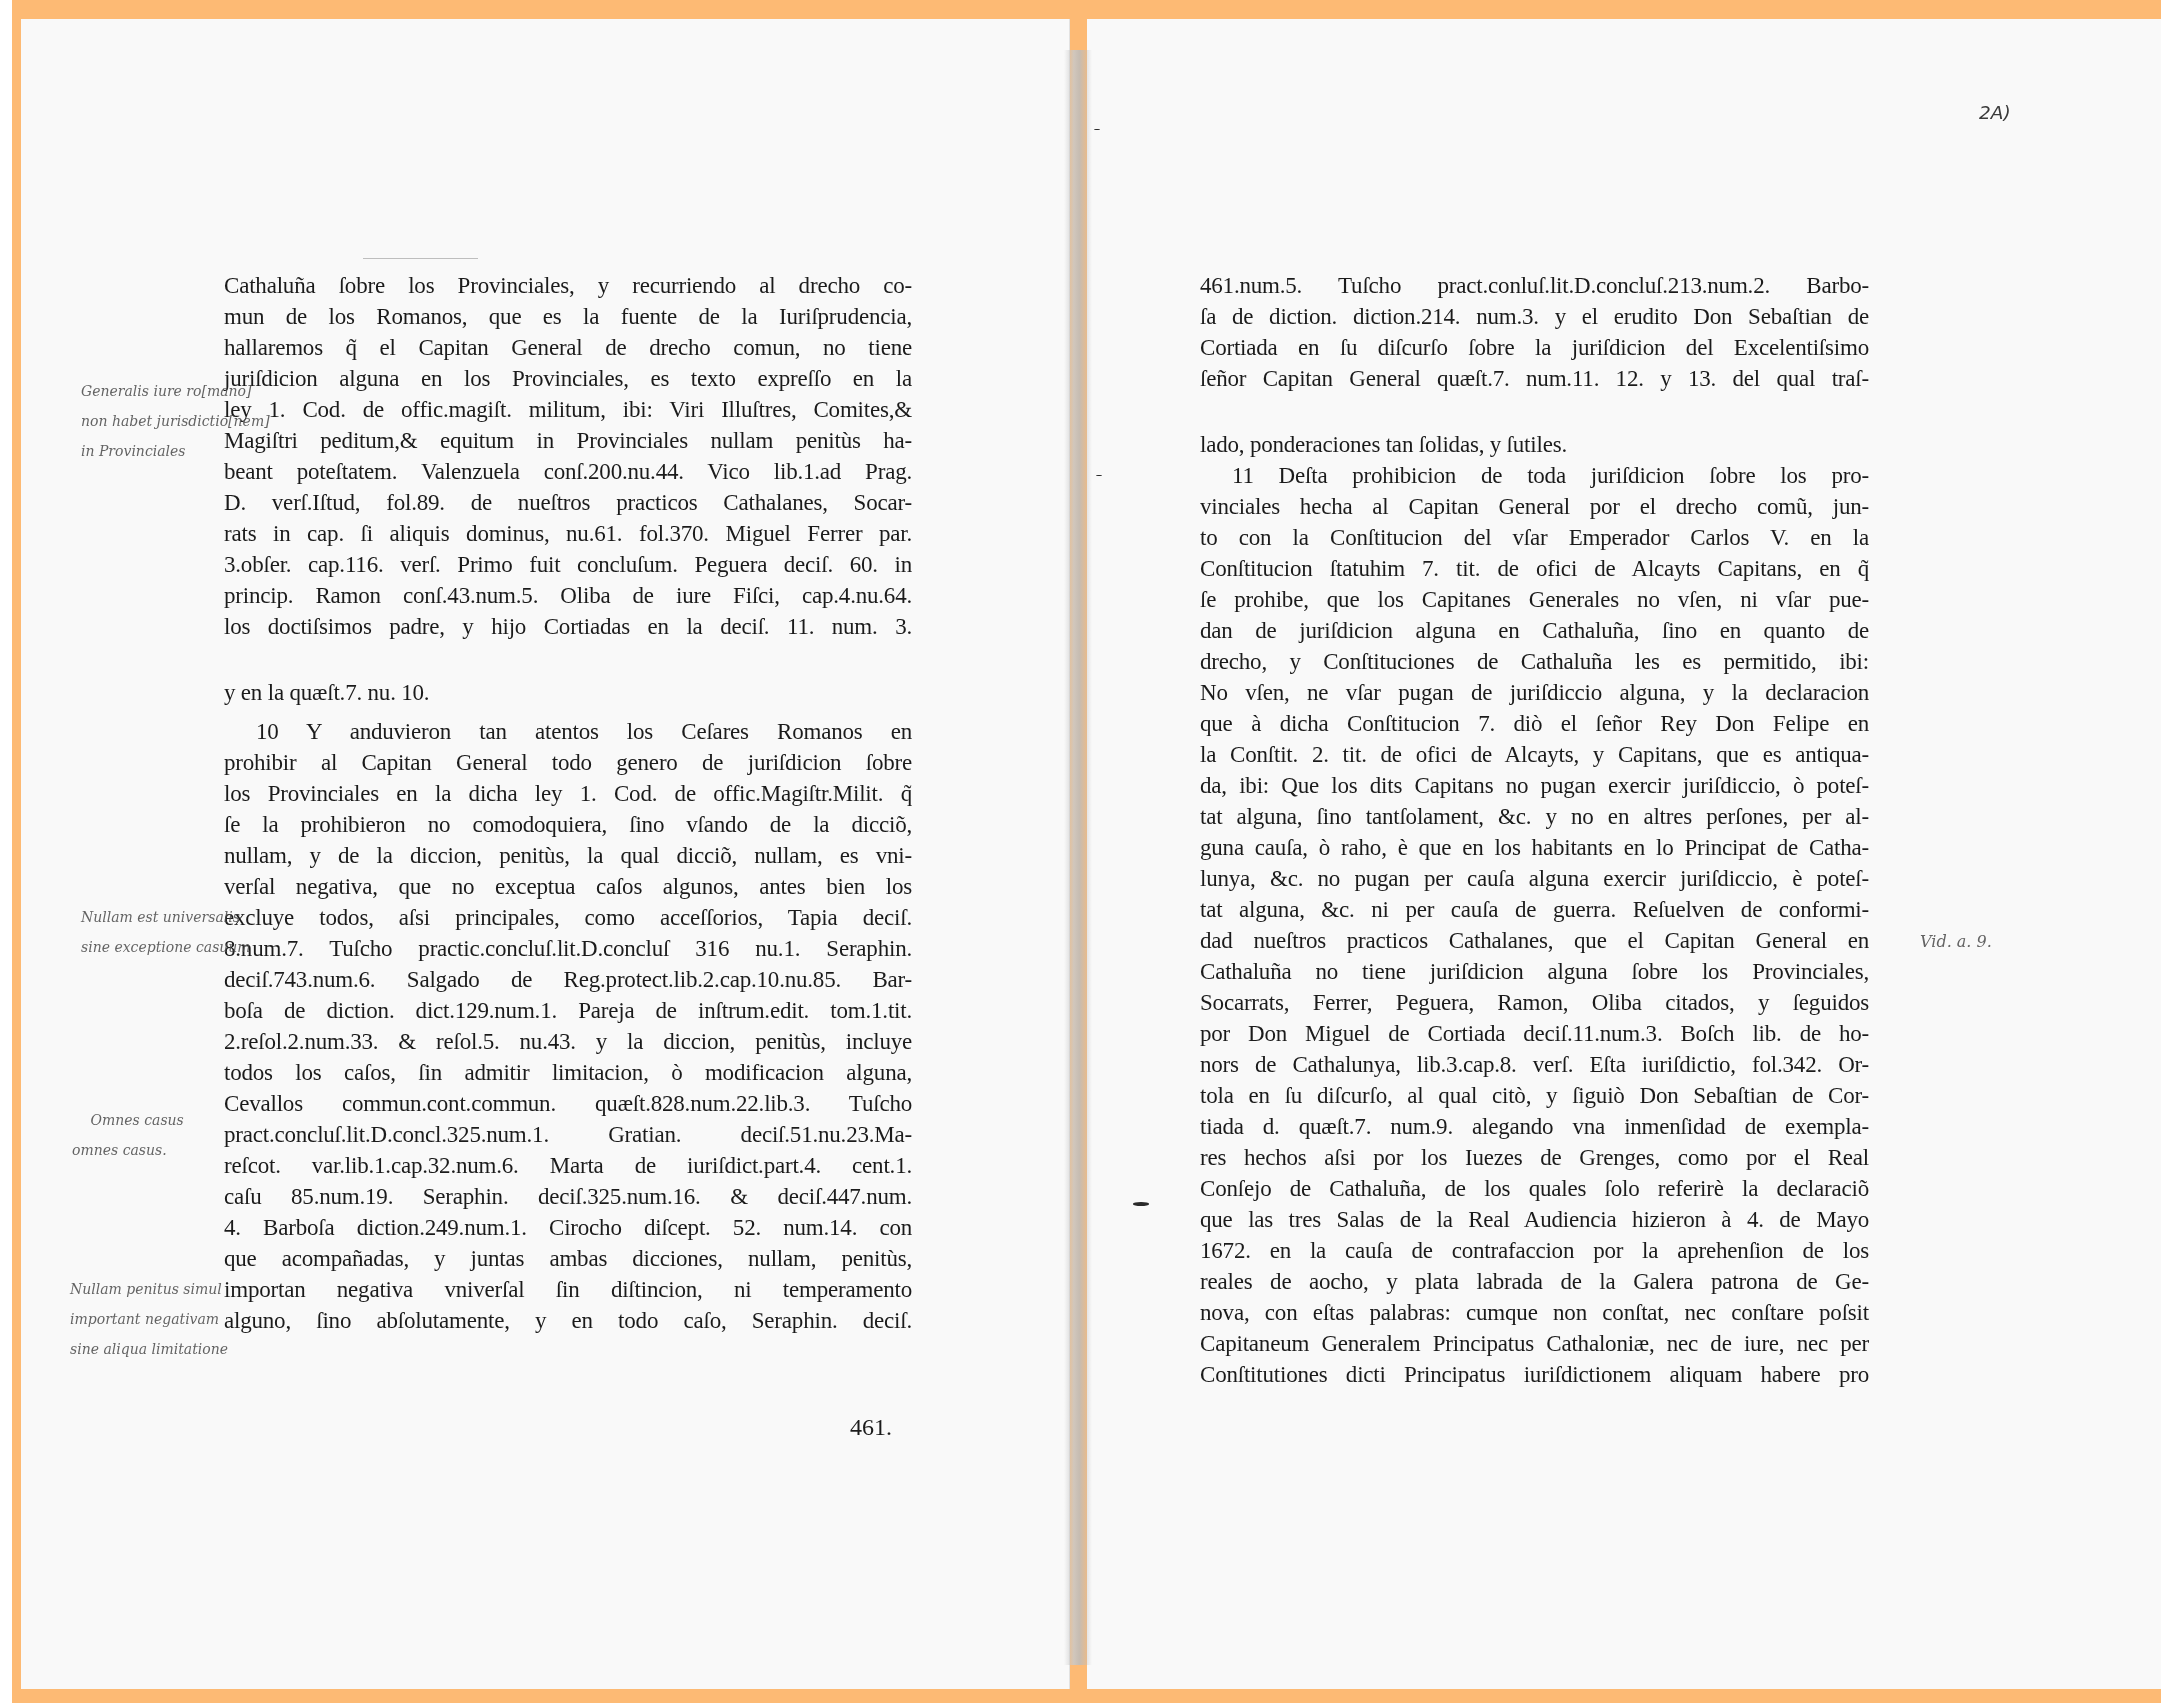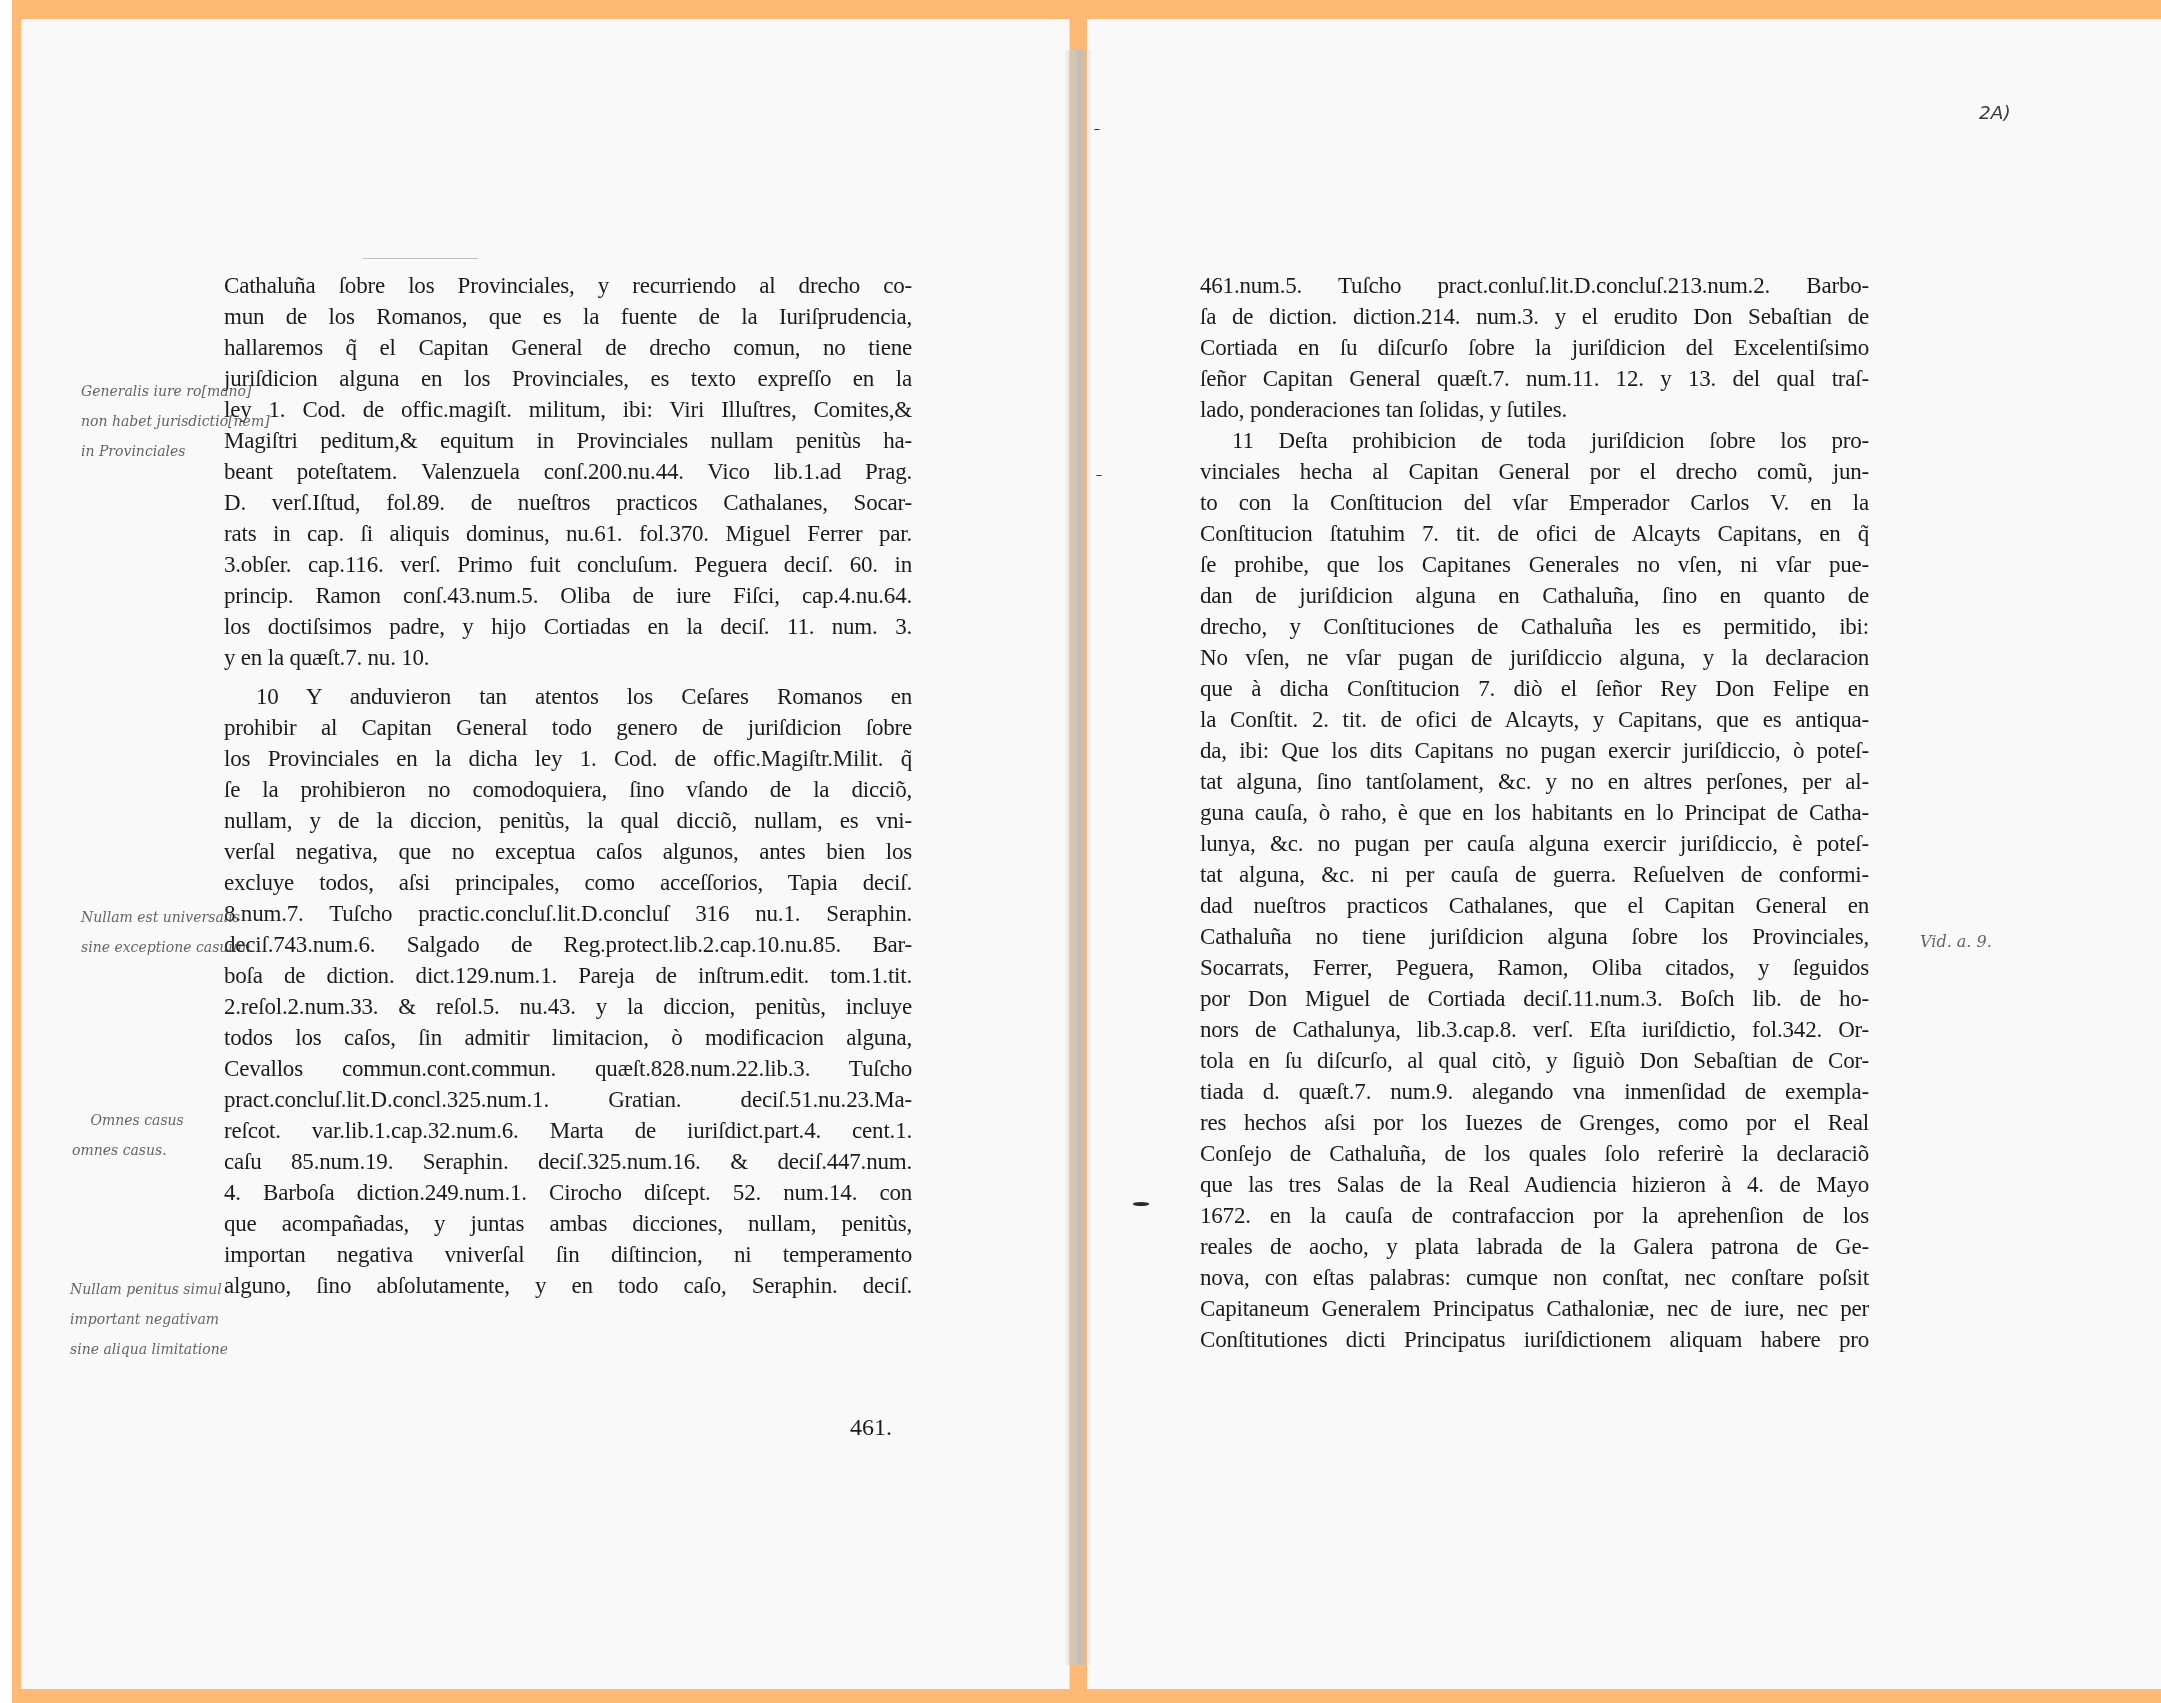--- a/index.html
+++ b/index.html
@@ -55,21 +55,21 @@
   .left-block { left: 212px; top: 270px; width: 688px; }
   .right-block { left: 1188px; top: 270px; width: 669px; }
   .line {
     display: block;
     white-space: nowrap;
     text-align: justify;
     text-align-last: justify;
     height: 31px;
     overflow: visible;
   }
-  .line.last { text-align-last: left; }
+  .line.last { text-align-last: left; margin-top: 35px; }
   .page-number {
     position: absolute;
     left: 838px;
     top: 1414px;
     font-family: "Liberation Serif", serif;
     font-size: 24px;
     color: #1b1b1b;
   }
   .folio {
     position: absolute;

